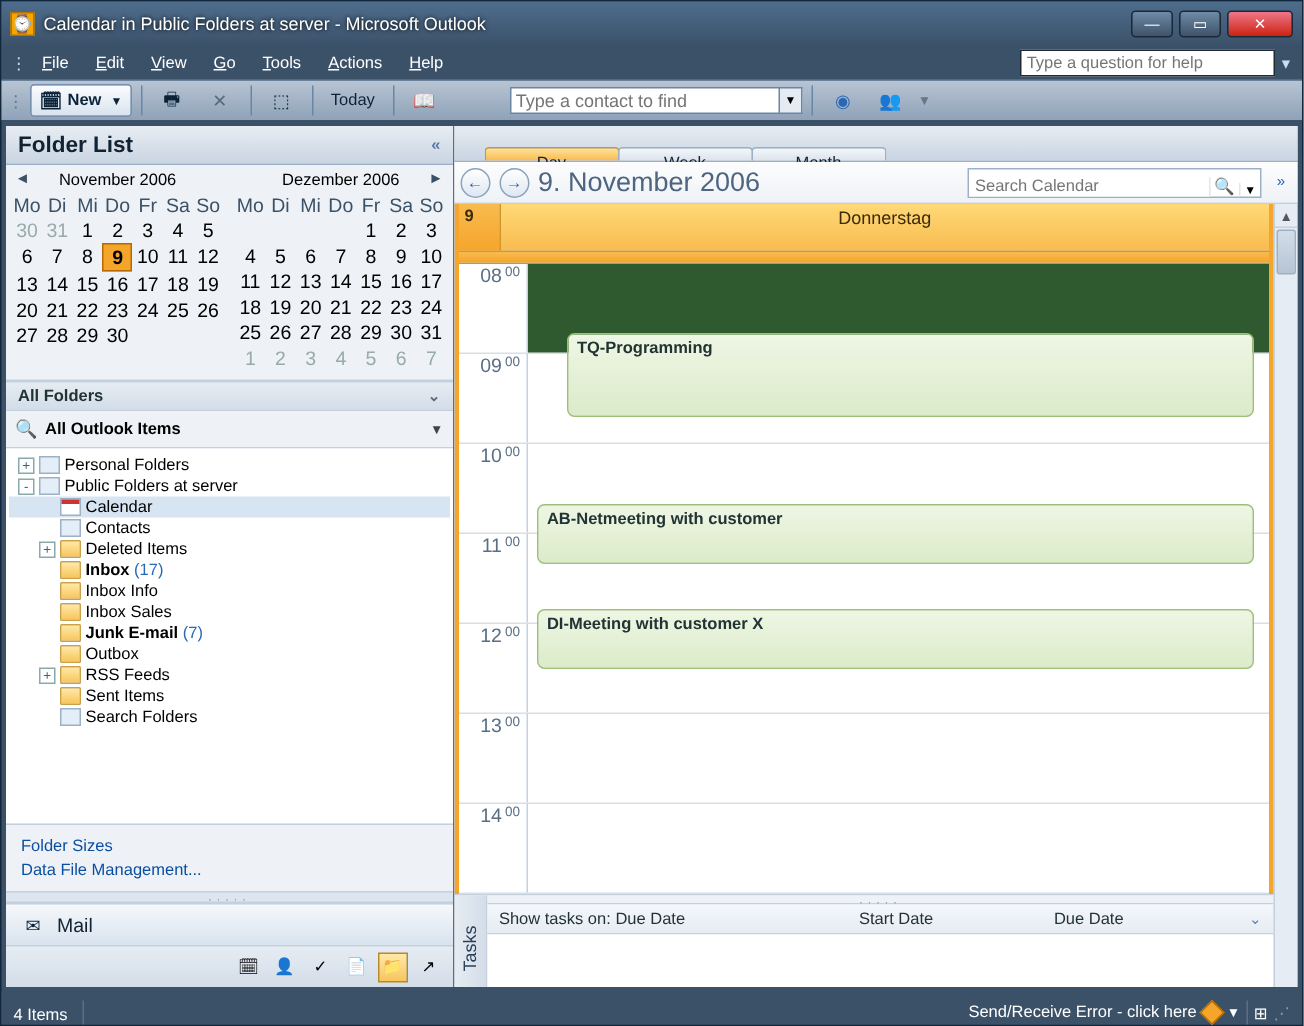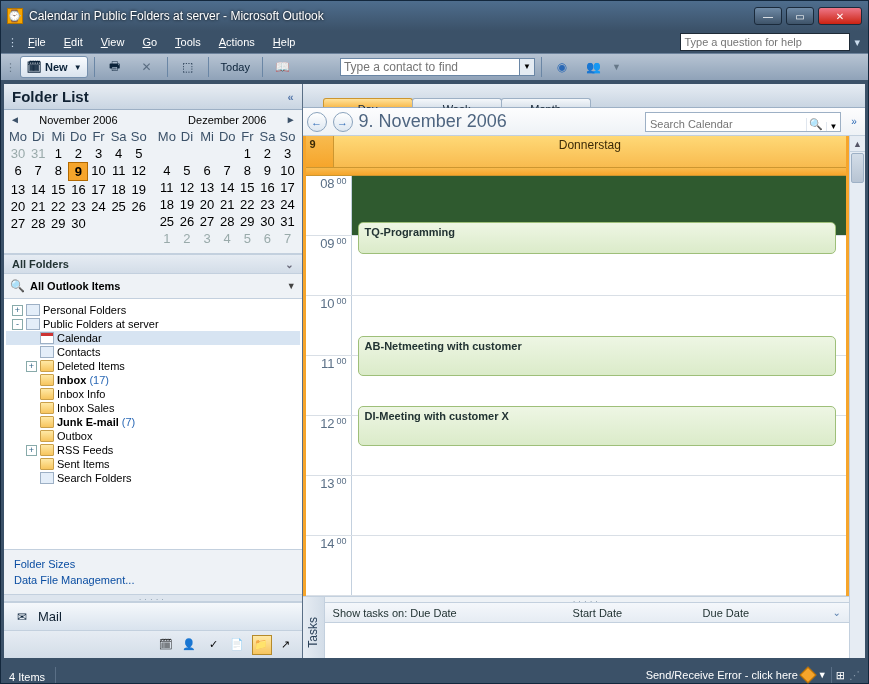--- a/index.html
+++ b/index.html
@@ -436,21 +436,21 @@
                 </div>
                 <div class="hourrow">
                   <div class="hl">13<sup>00</sup></div>
                   <div class="slot"></div>
                 </div>
                 <div class="hourrow">
                   <div class="hl">14<sup>00</sup></div>
                   <div class="slot"></div>
                 </div>
                 <div style="position: absolute; inset: 0px 0px 0px 46px; pointer-events: none;">
-                  <div class="appt" style="top: 46px; height: 32px; pointer-events: auto;">TQ-Programming</div>
+                  <div class="appt" style="top: 46px; height: 56px; pointer-events: auto; margin-left: 20px;">TQ-Programming</div>
                   <div class="appt" style="top: 160px; height: 40px; pointer-events: auto;">AB-Netmeeting with customer</div>
                   <div class="appt" style="top: 230px; height: 40px; pointer-events: auto;">DI-Meeting with customer X</div>
                 </div>
               </div>
           </div>
           <div class="taskpane">
             <div class="taskslabel">
                 <span>Tasks</span>
               </div>
             <div class="tbody">

